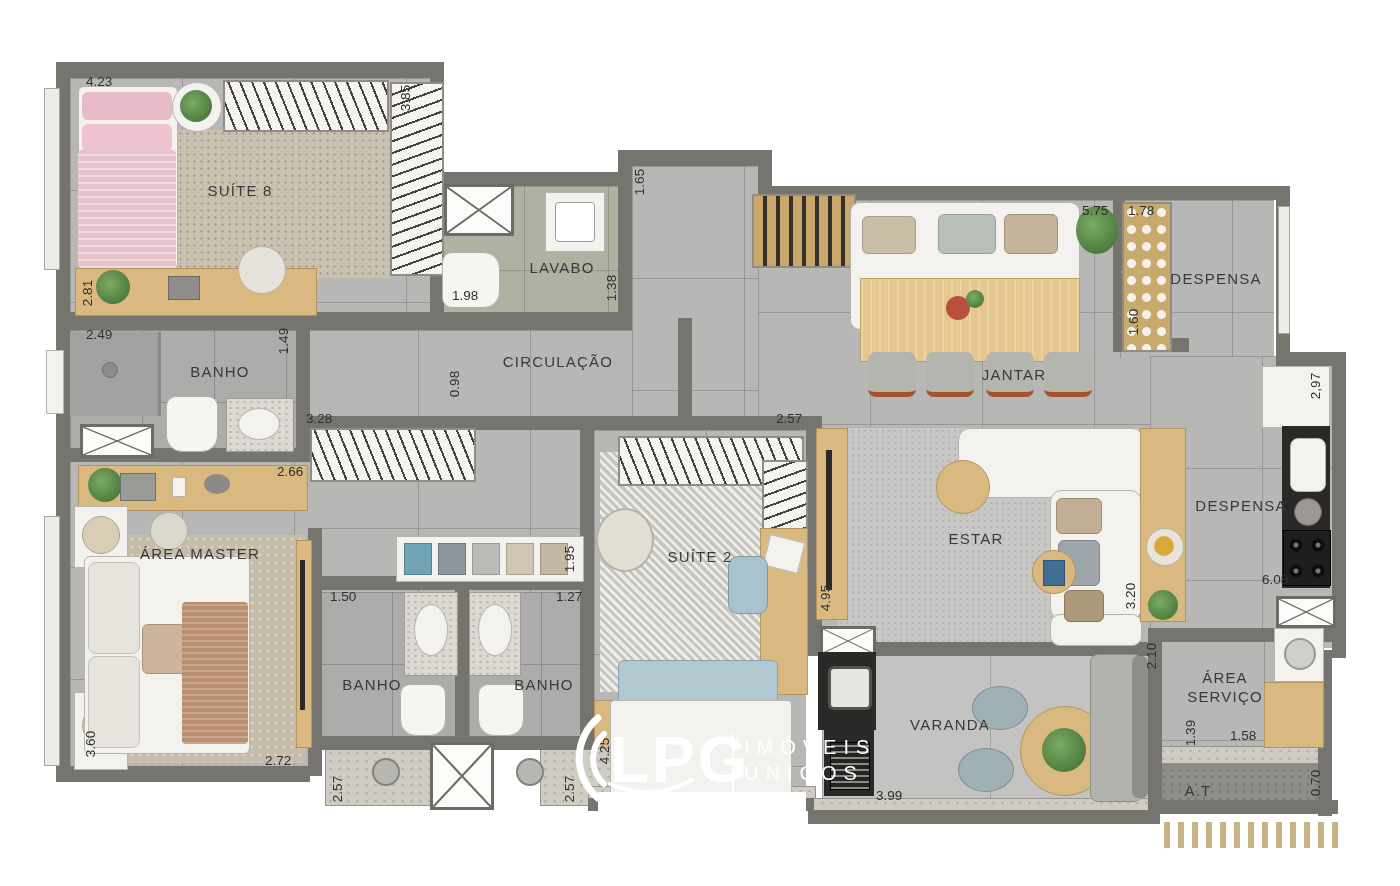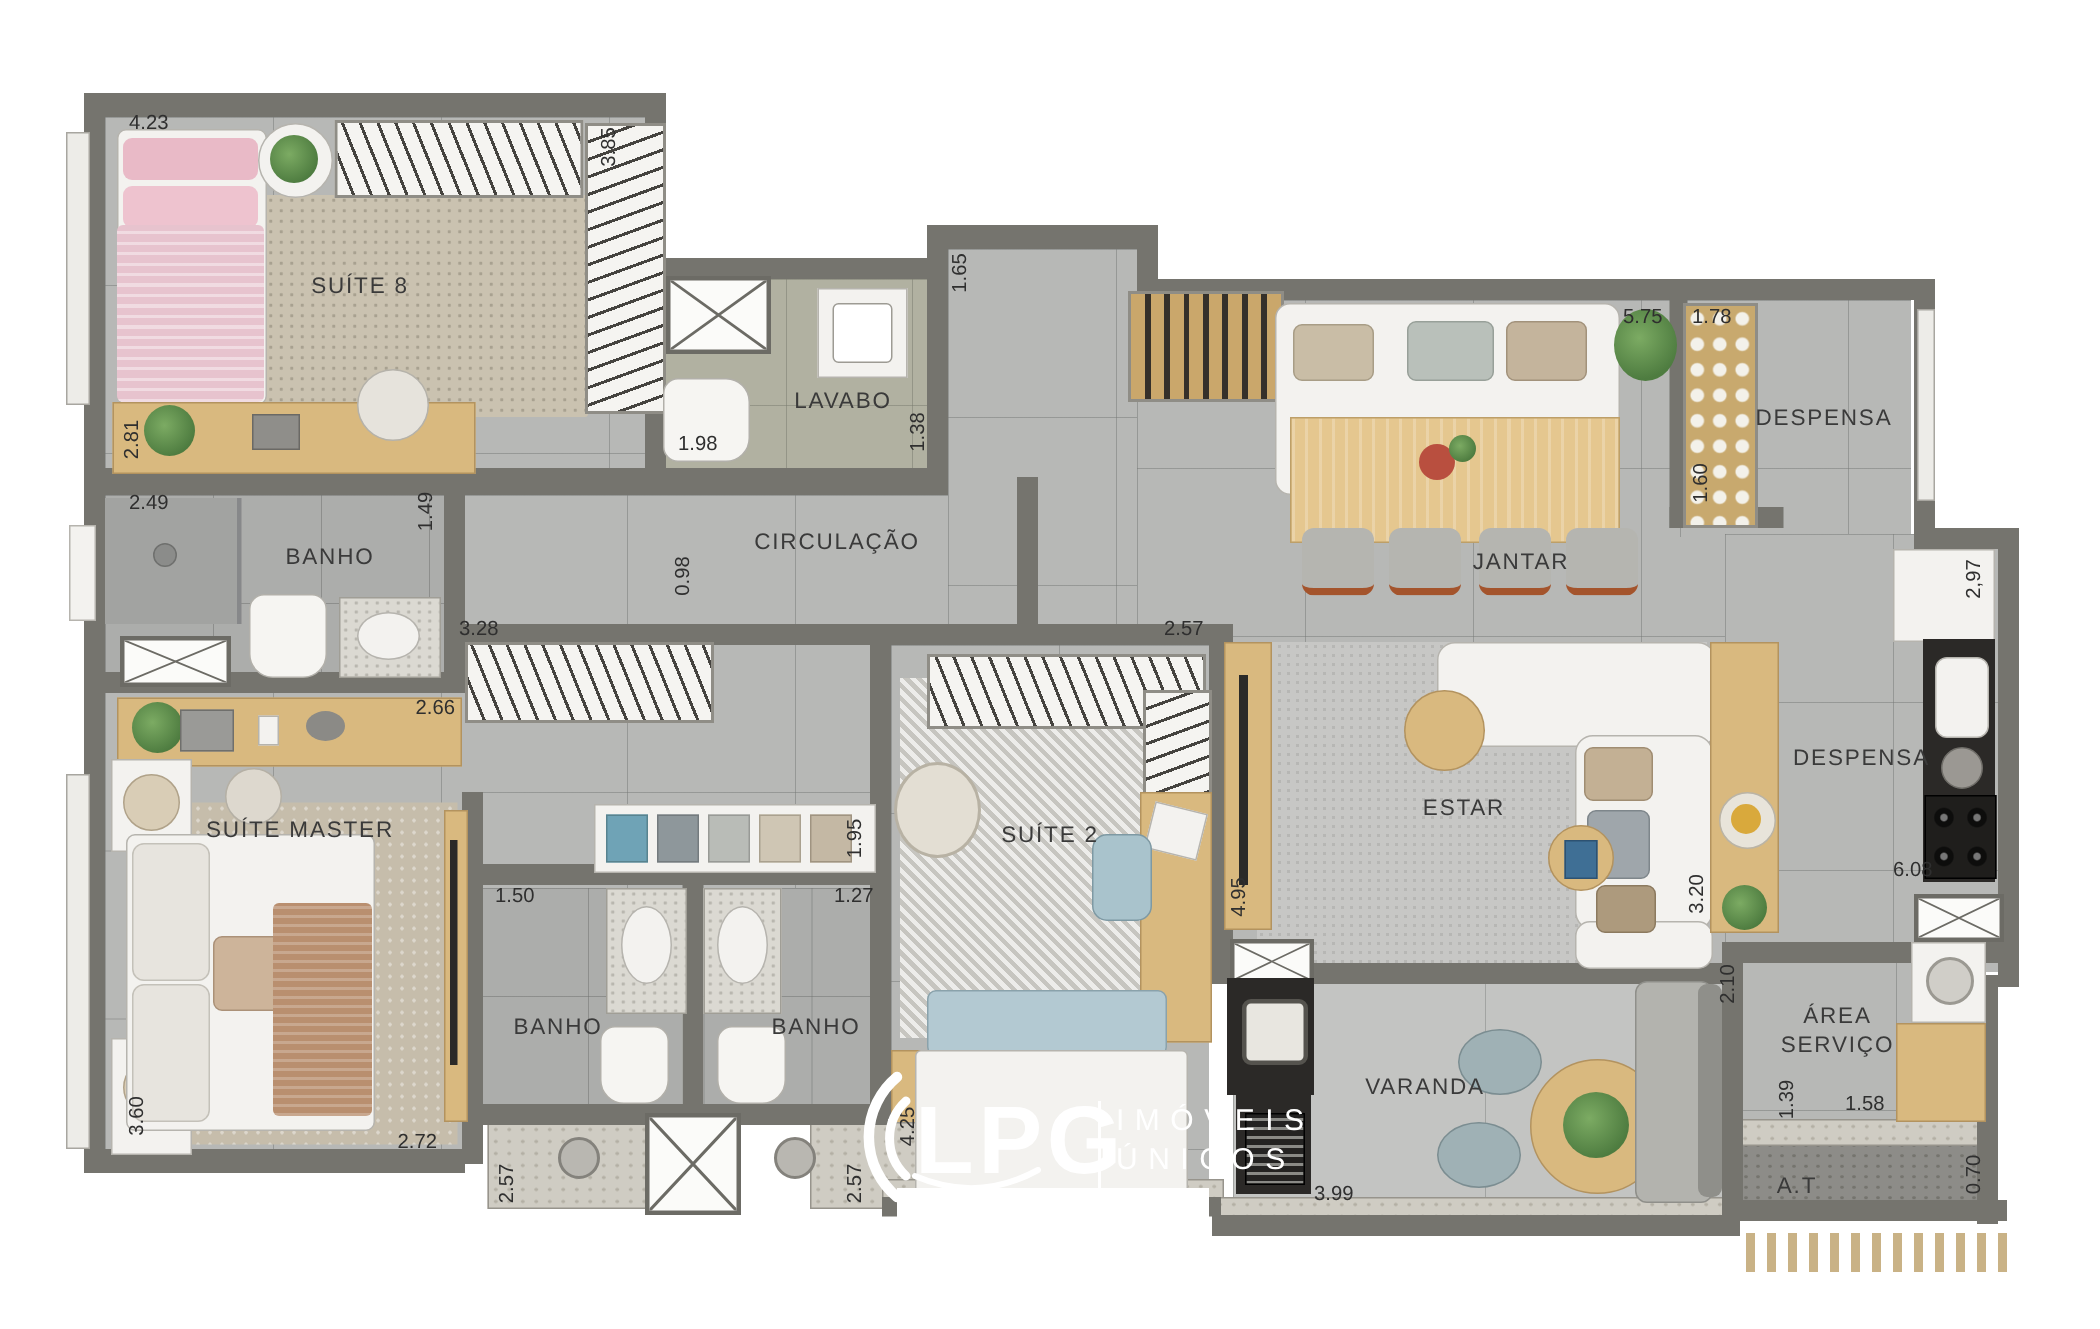--- a/index.html
+++ b/index.html
@@ -271,21 +271,21 @@
   <div class="a round" style="left:1284px;top:638px;width:28px;height:28px;background:#d0cec8;border:2px solid #9b9992"></div>
   <div class="a wood" style="left:1264px;top:682px;width:58px;height:64px"></div>
   <div class="ticks" style="left:1164px;top:822px;width:178px;height:26px"></div>
 
   <div class="lbl" style="left:240px;top:182px">SUÍTE 8</div>
   <div class="lbl" style="left:220px;top:363px">BANHO</div>
   <div class="lbl" style="left:562px;top:259px">LAVABO</div>
   <div class="lbl" style="left:558px;top:353px">CIRCULAÇÃO</div>
   <div class="lbl" style="left:1014px;top:366px">JANTAR</div>
   <div class="lbl" style="left:1216px;top:270px">DESPENSA</div>
-  <div class="lbl" style="left:200px;top:545px">SUÍTE MASTER</div>
+  <div class="lbl" style="left:200px;top:545px">ÁREA MASTER</div>
   <div class="lbl" style="left:372px;top:676px">BANHO</div>
   <div class="lbl" style="left:544px;top:676px">BANHO</div>
   <div class="lbl" style="left:700px;top:548px">SUÍTE 2</div>
   <div class="lbl" style="left:976px;top:530px">ESTAR</div>
   <div class="lbl" style="left:1241px;top:497px">DESPENSA</div>
   <div class="lbl" style="left:950px;top:716px">VARANDA</div>
   <div class="lbl" style="left:1225px;top:669px">ÁREA</div>
   <div class="lbl" style="left:1225px;top:688px">SERVIÇO</div>
   <div class="lbl" style="left:1198px;top:782px">A.T</div>
 

